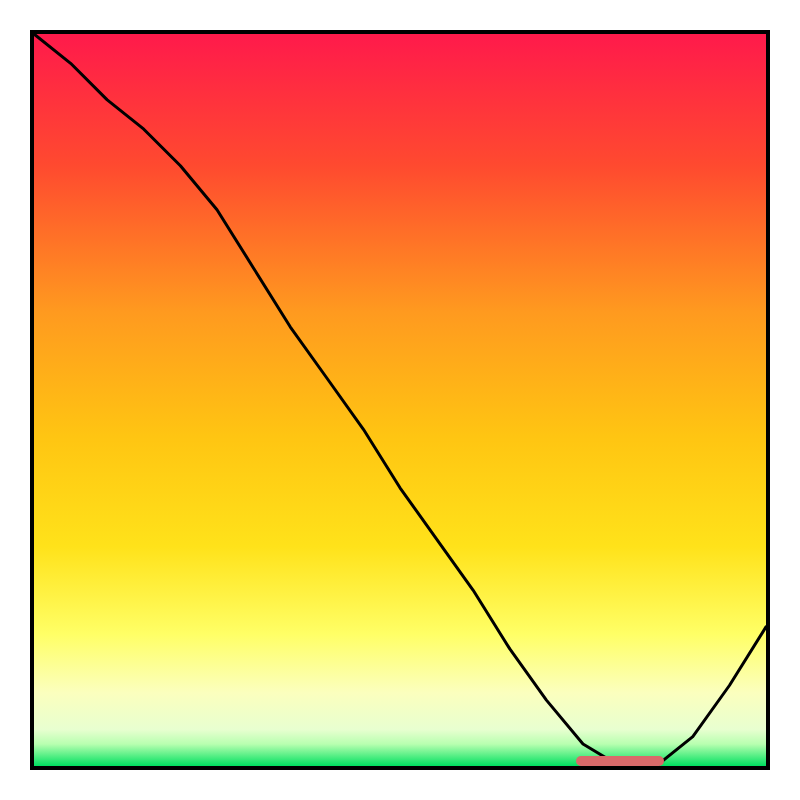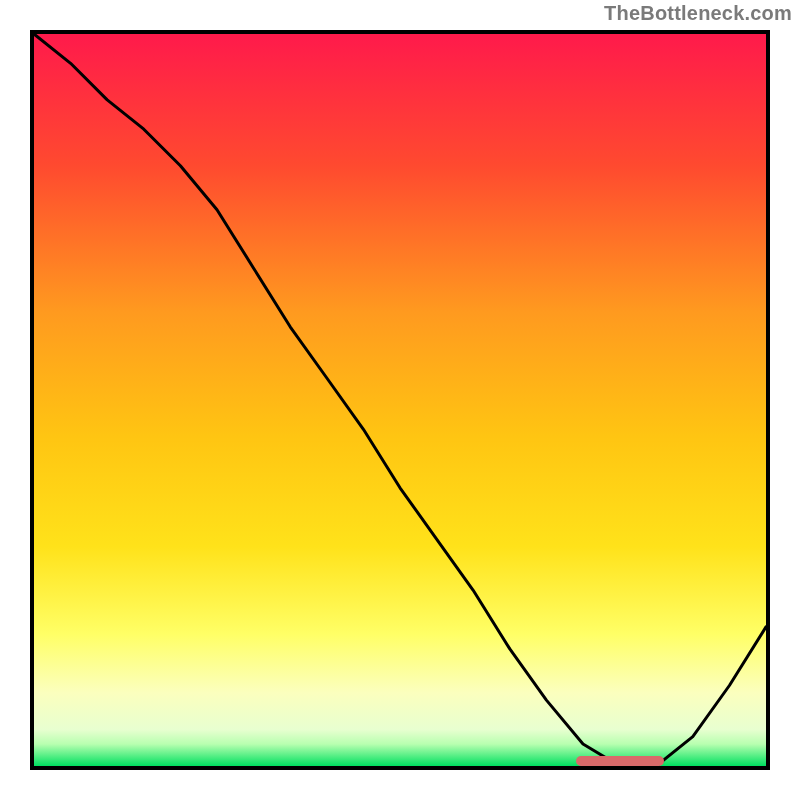--- a/index.html
+++ b/index.html
@@ -53,21 +53,20 @@
     background: #d96a6a;
     border-radius: 5px;
     z-index: 3;
   }
 </style>
 </head>
 <body>
 
 <div class="container">
 
-  <div class="watermark">TheBottleneck.com</div>
 
   <div class="plot-frame">
 
     <svg class="gradient" viewBox="0 0 732 732" preserveAspectRatio="none">
       <defs>
         <linearGradient id="bg" x1="0" y1="0" x2="0" y2="1">
           <stop offset="0%" stop-color="#ff1a4b"></stop>
           <stop offset="18%" stop-color="#ff4a2f"></stop>
           <stop offset="38%" stop-color="#ff9a1f"></stop>
           <stop offset="55%" stop-color="#ffc512"></stop>

